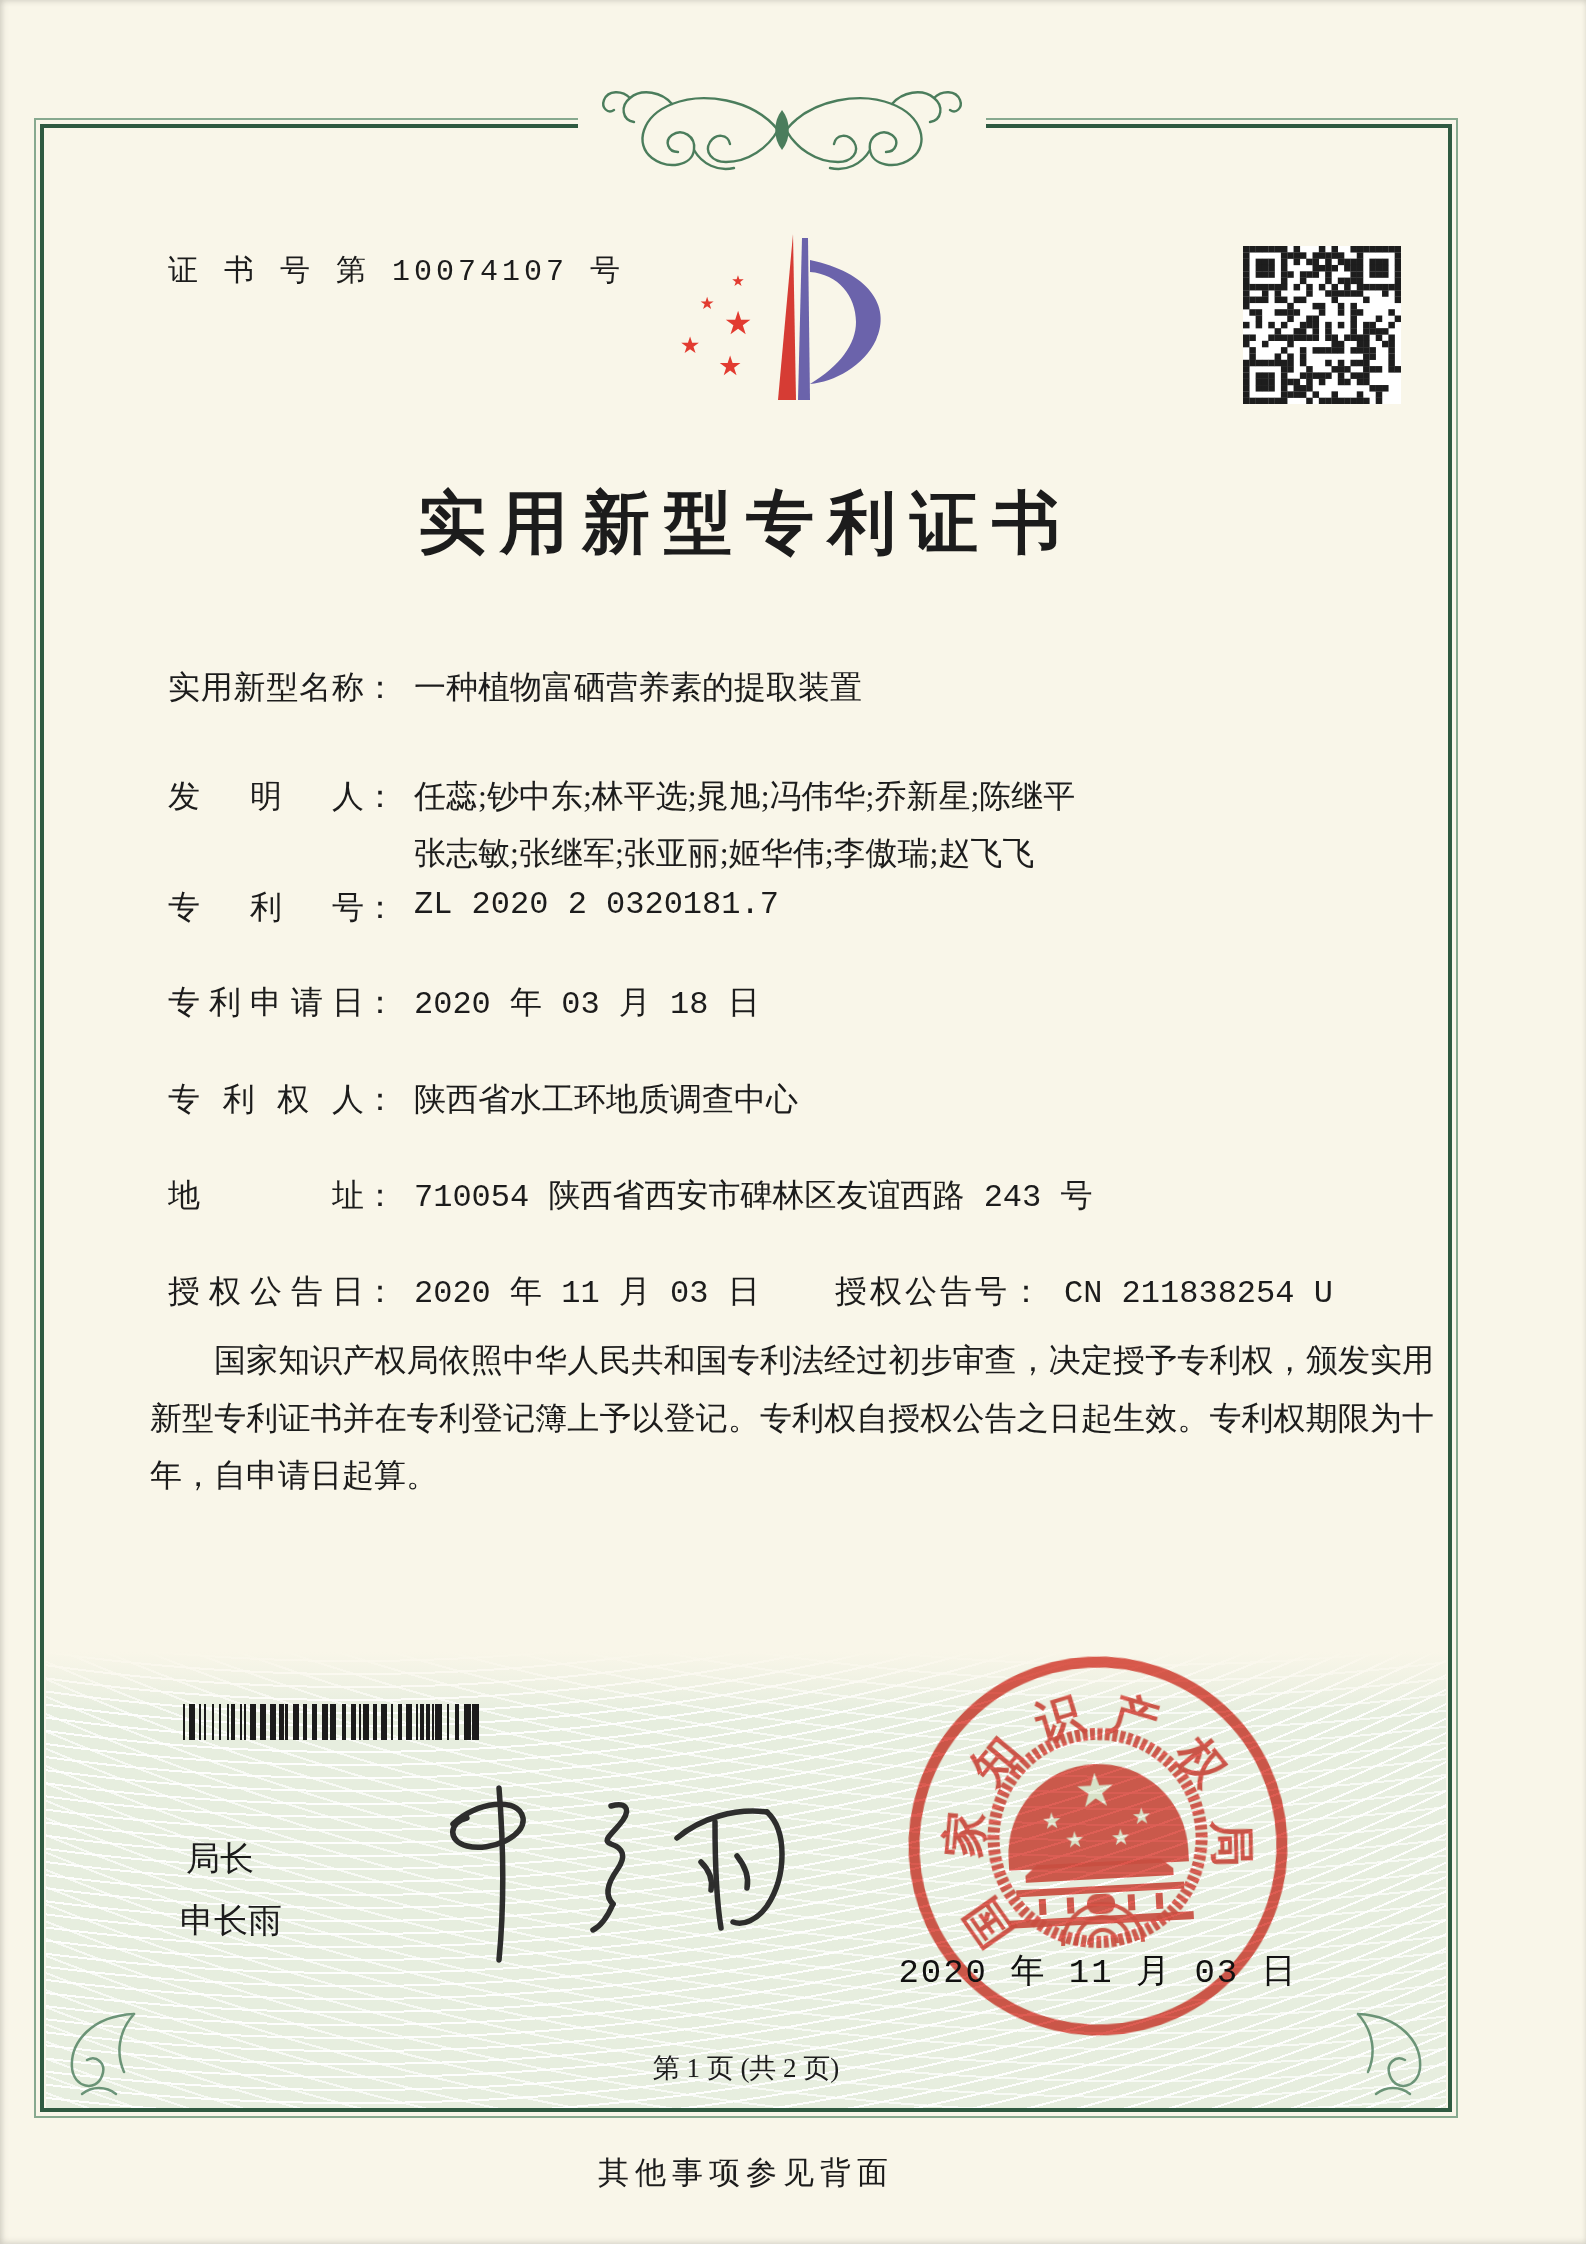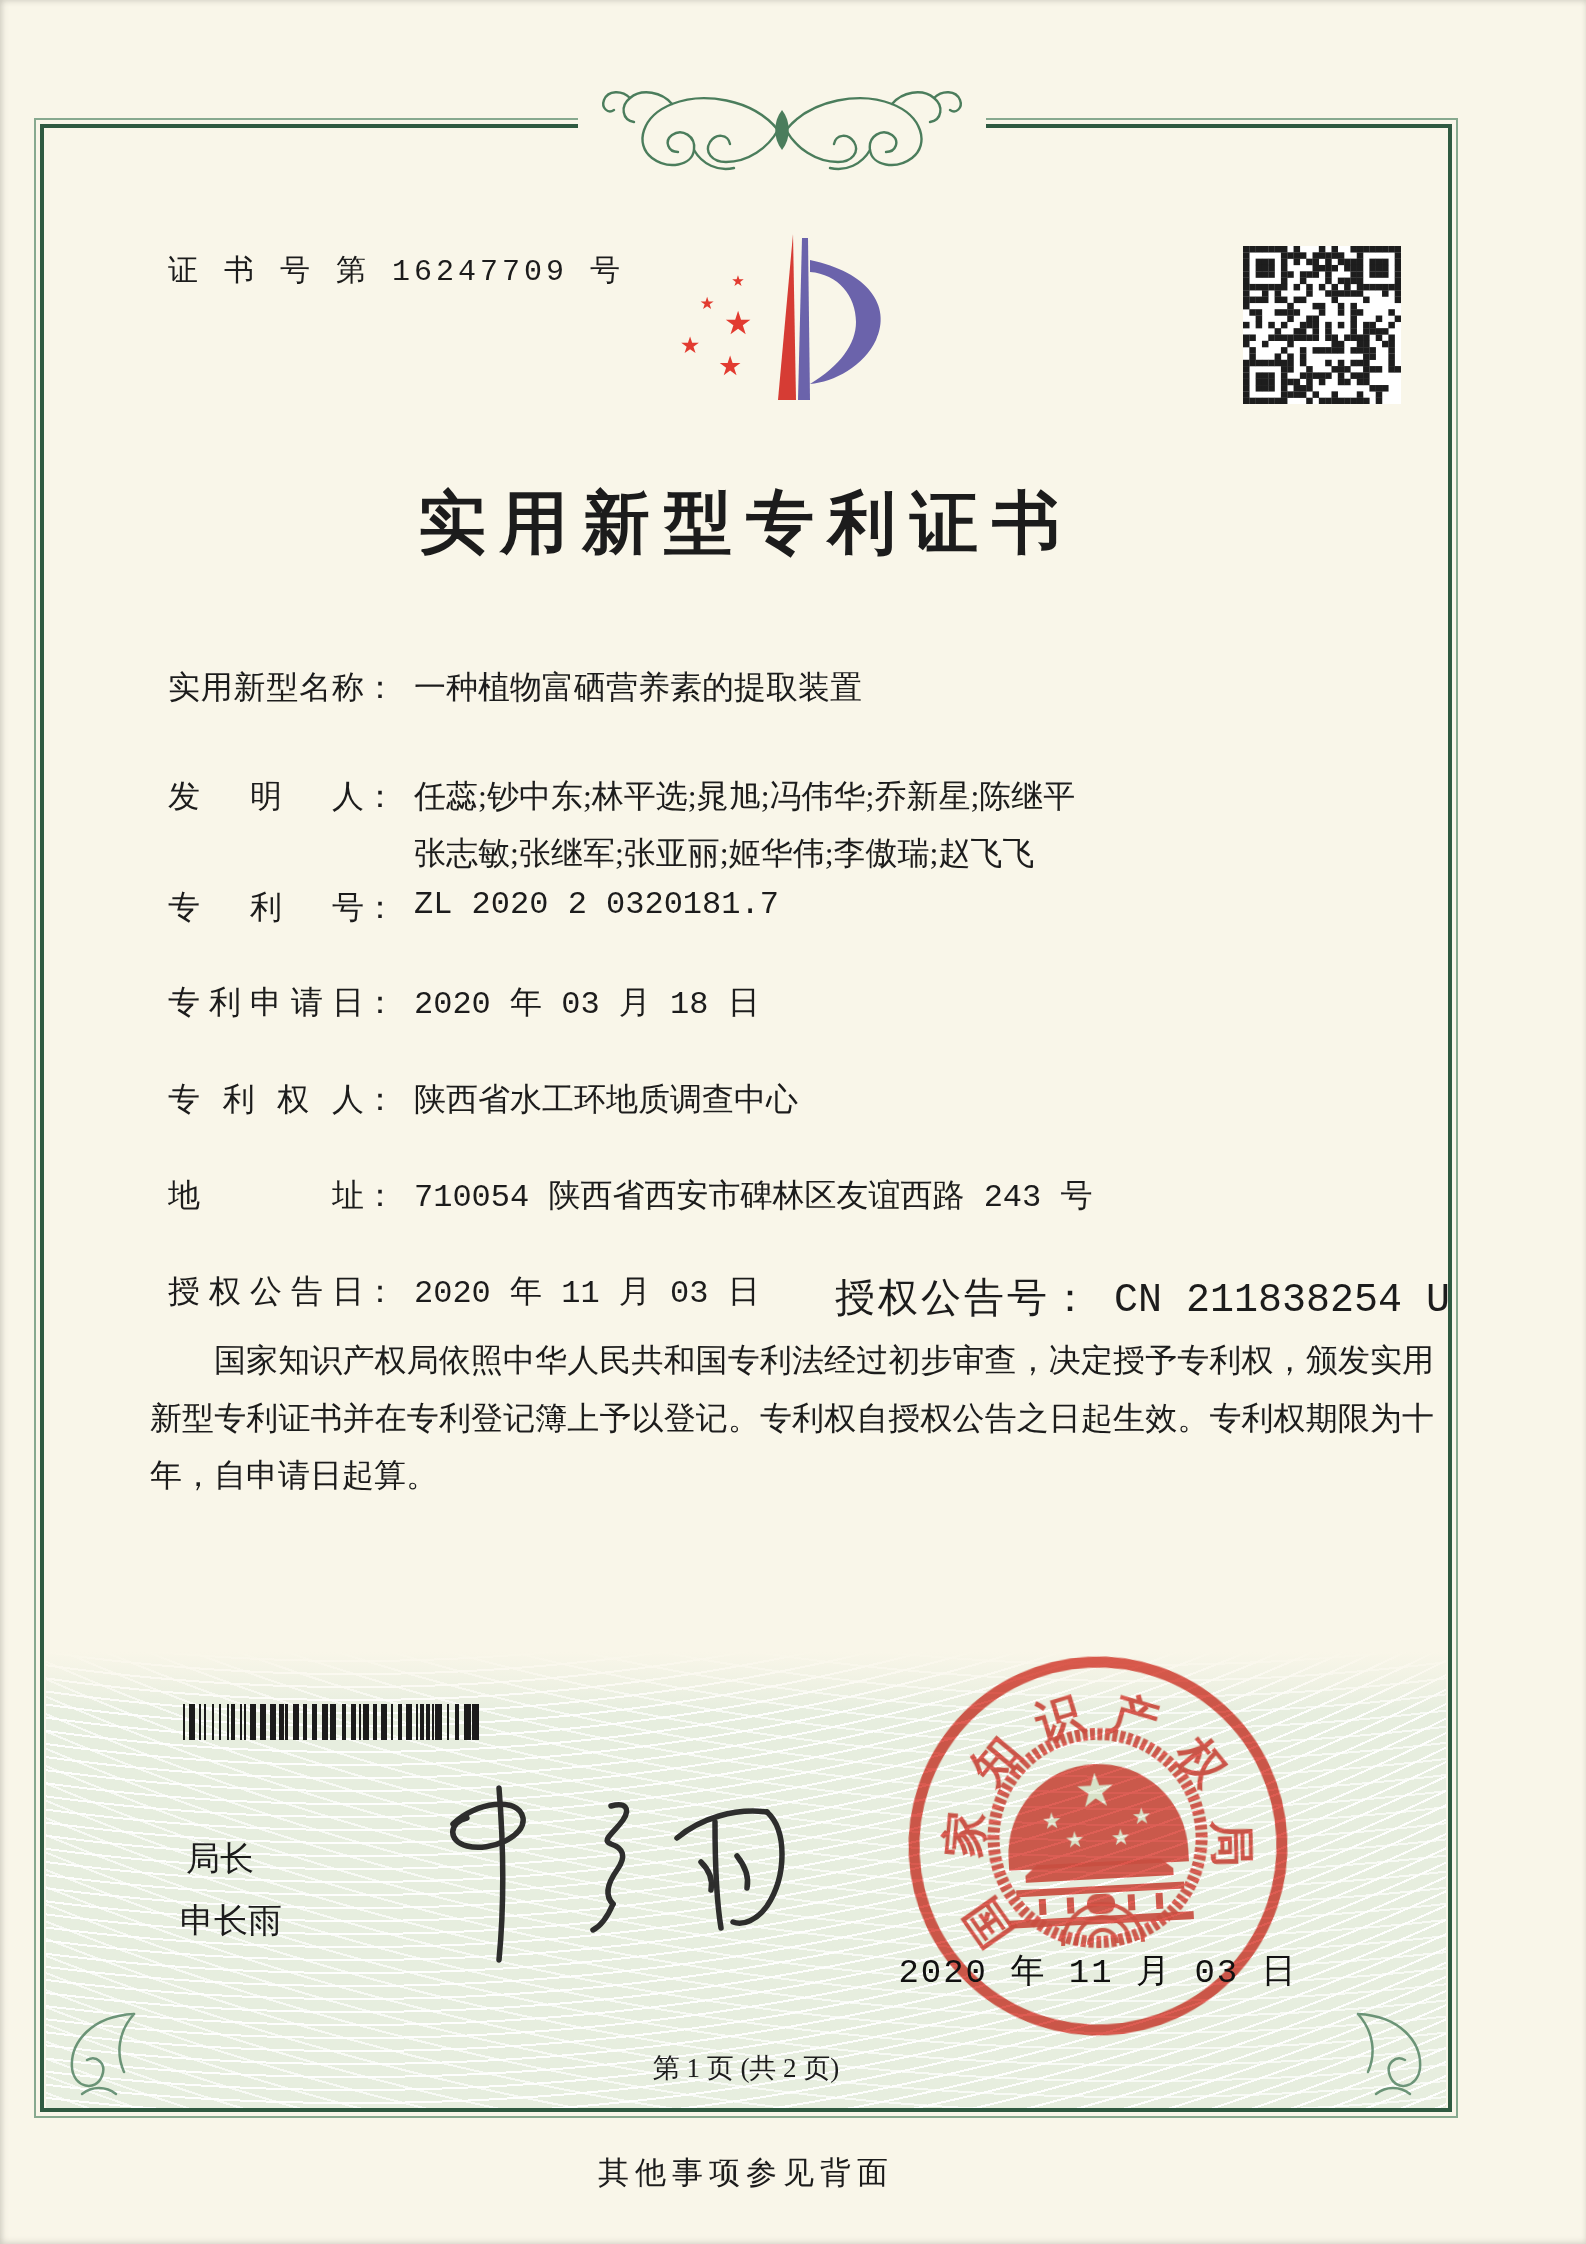--- a/index.html
+++ b/index.html
@@ -42,21 +42,21 @@
   .val{margin-left:18px;font-family:"Liberation Mono","Liberation Serif",serif;white-space:nowrap;}
   .val2line div{line-height:57px;}
   .row-name{top:666px;}
   .row-inventors{top:768px;}
   .row-inventors .lbl,.row-inventors .colon{line-height:57px;}
   .row-patno{top:886px;}
   .row-filing{top:981px;}
   .row-patentee{top:1078px;}
   .row-addr{top:1174px;}
   .row-grant{top:1270px;}
-  .grant-no{position:absolute;left:835px;top:1270px;font-size:40px;z-index:3;white-space:nowrap;}
+  .grant-no{position:absolute;left:835px;top:1270px;font-size:32px;z-index:3;white-space:nowrap;}
   .grant-no .g-lbl{letter-spacing:3px;}
   .grant-no .g-val{font-family:"Liberation Mono","Liberation Serif",serif;margin-left:14px;}
 
   .body-text{
     position:absolute;left:150px;top:1332px;width:1284px;z-index:3;
     font-size:32px;line-height:57.5px;text-align:justify;
   }
   .body-text p{margin:0;text-indent:2em;}
 
   .barcode{
@@ -104,21 +104,21 @@
         <path d="M236,54 C210,22 160,16 130,28 C100,40 92,68 110,82 C126,94 150,90 152,74 C154,60 140,52 130,59 C122,65 126,76 136,76"></path>
         <path d="M130,28 C120,16 100,12 88,22 C78,30 80,44 92,46"></path>
         <path d="M236,54 C226,72 206,86 184,86 C170,86 162,76 168,66 C174,57 186,58 188,68"></path>
         <path d="M88,22 C80,14 66,14 62,24 C59,32 66,38 72,34"></path>
         <path d="M152,74 C160,88 176,96 192,92"></path>
       </g>
       <path d="M240,34 C231,45 231,63 240,74 C249,63 249,45 240,34 Z" fill="#4b7d5c" stroke="none"></path>
     </g>
   </svg>
 
-  <div class="cert-no mono-num">证 书 号 第 16247709 号</div>
+  <div class="cert-no mono-num">证 书 号 第 10074107 号</div>
 
   <svg class="logo" viewBox="0 0 240 180">
     <polygon points="121,8 106,174 124,174" fill="#d63c34"></polygon>
     <polygon points="130,12 126,174 138,174 136,12" fill="#6b63ab"></polygon>
     <path d="M138,34 C196,46 220,80 204,114 C192,140 162,156 138,158 C168,140 184,118 184,96 C184,70 166,48 138,46 Z" fill="#6b63ab"></path>
     <g fill="#e23b30" text-anchor="middle" font-family="Liberation Sans, sans-serif">
       <text x="66" y="60" font-size="15">★</text>
       <text x="35" y="83" font-size="17">★</text>
       <text x="66" y="108" font-size="32">★</text>
       <text x="18" y="127" font-size="23">★</text>

